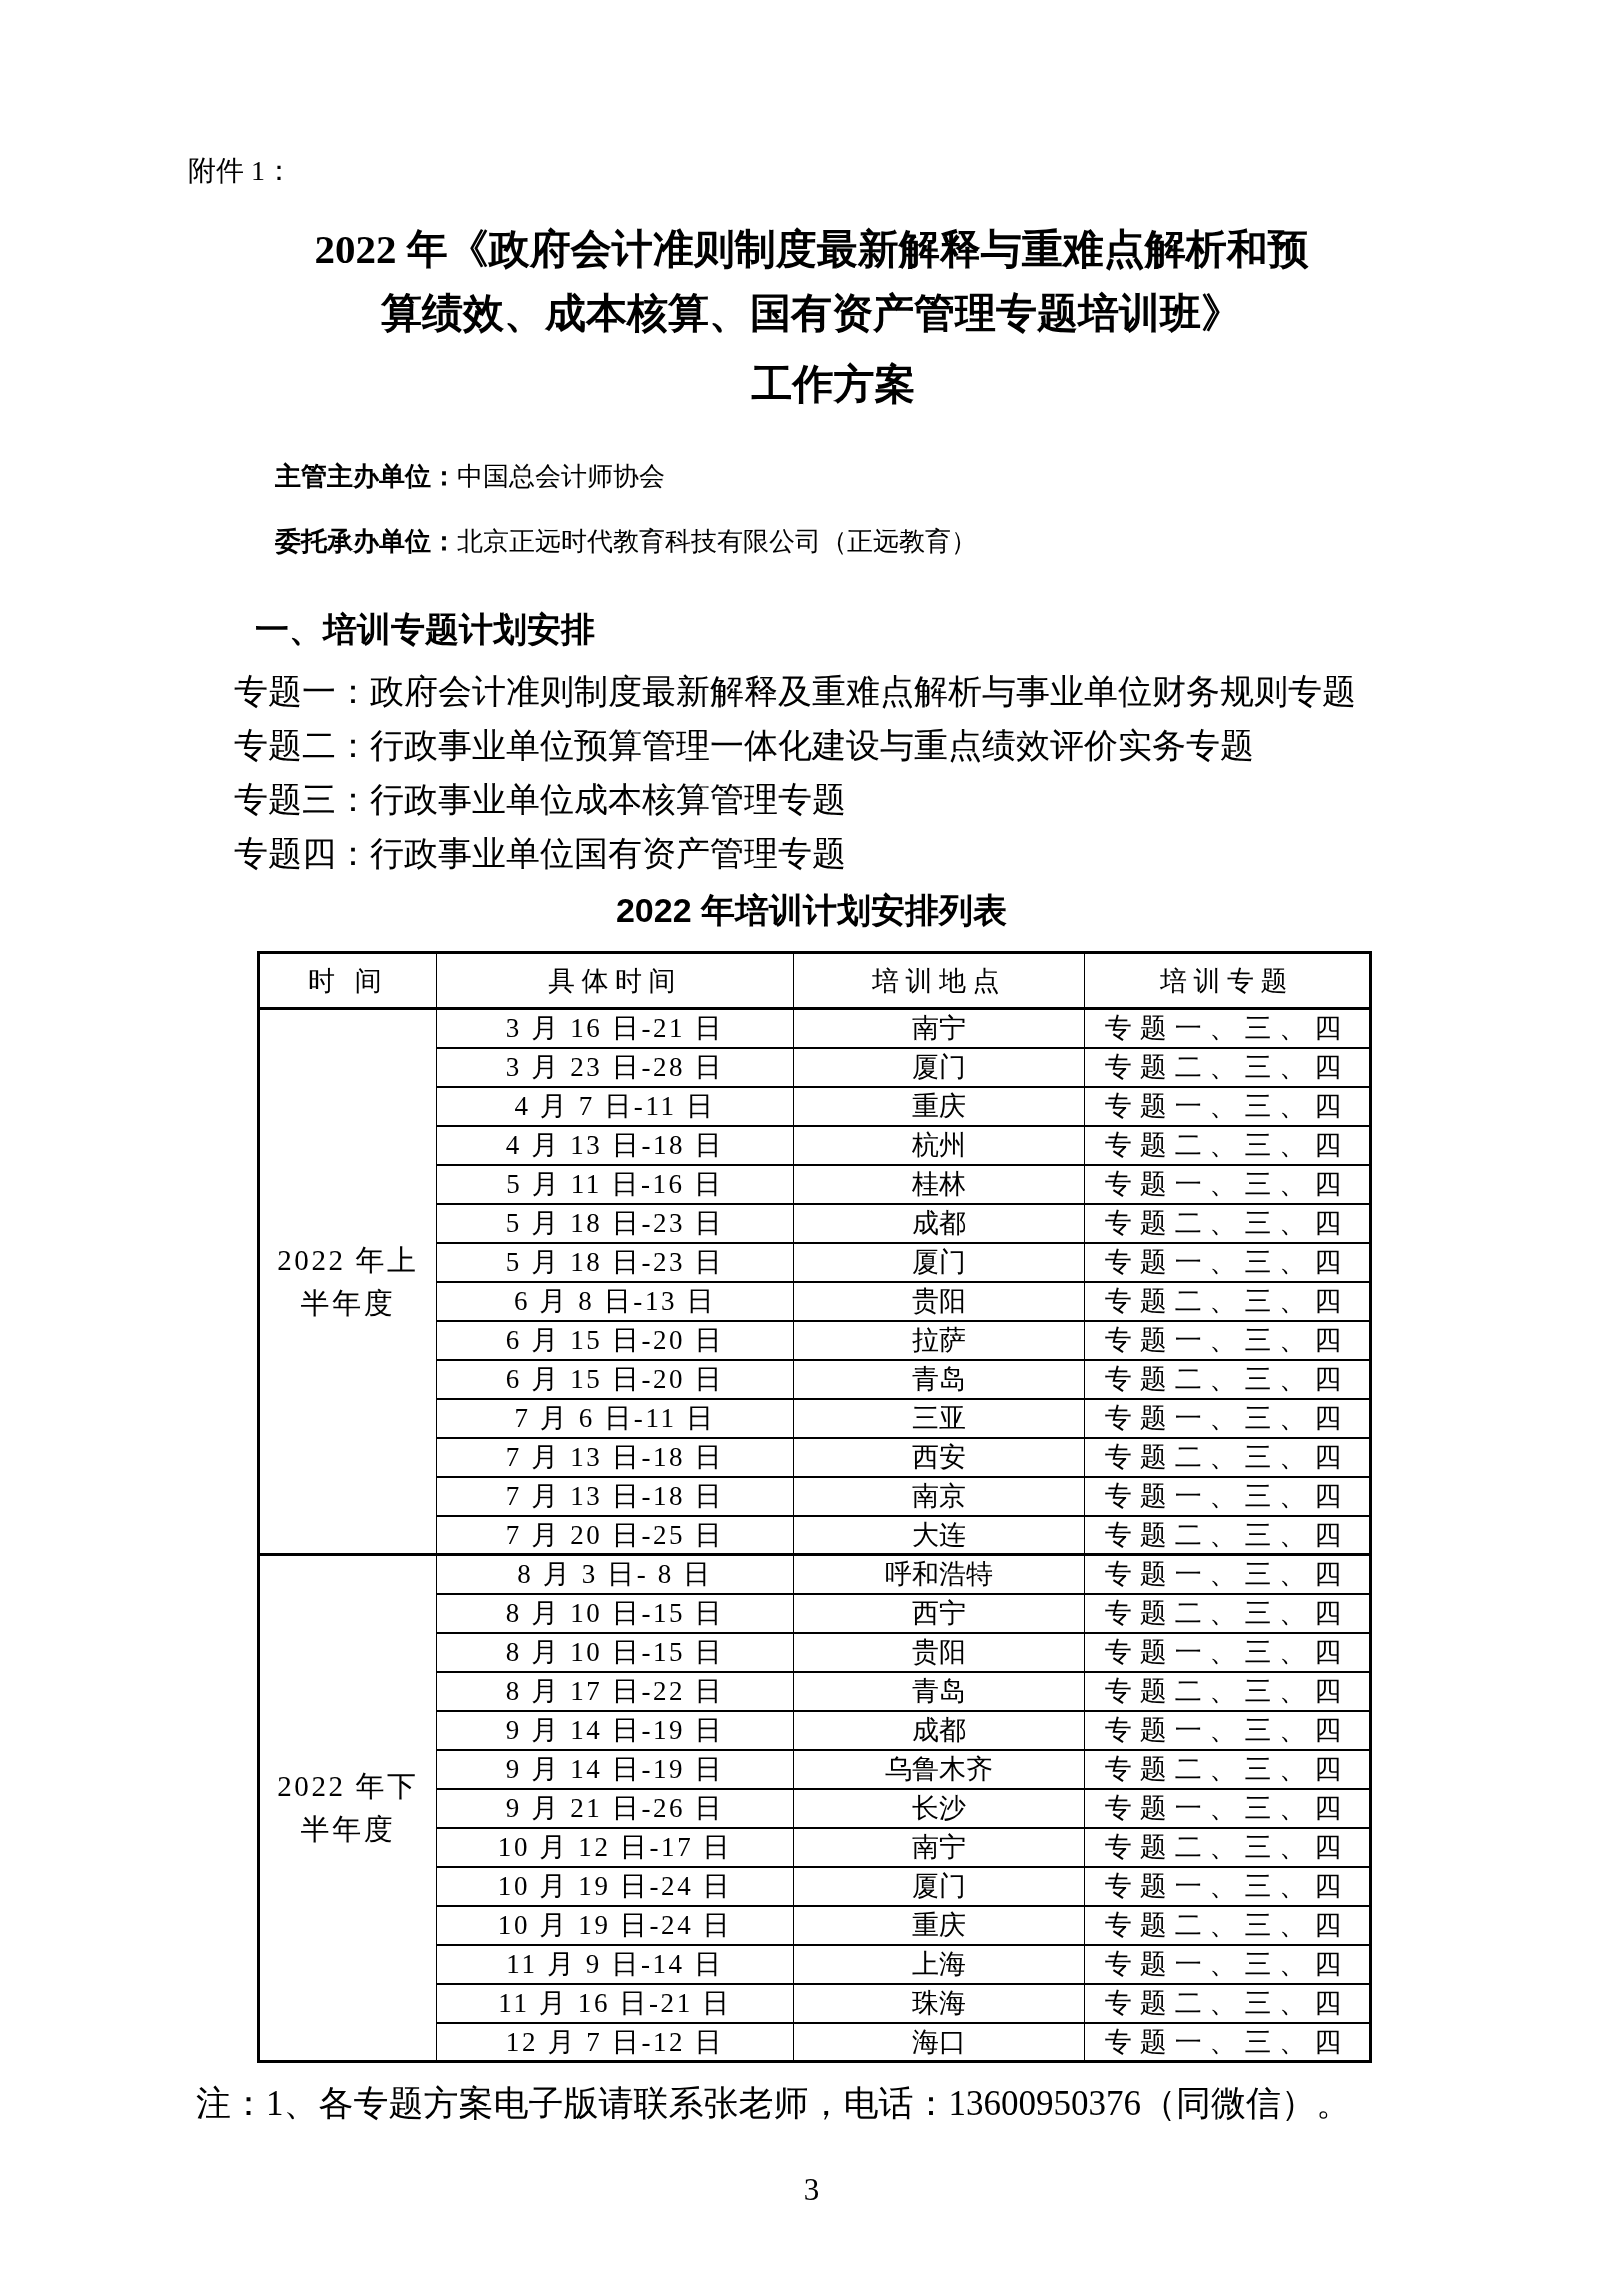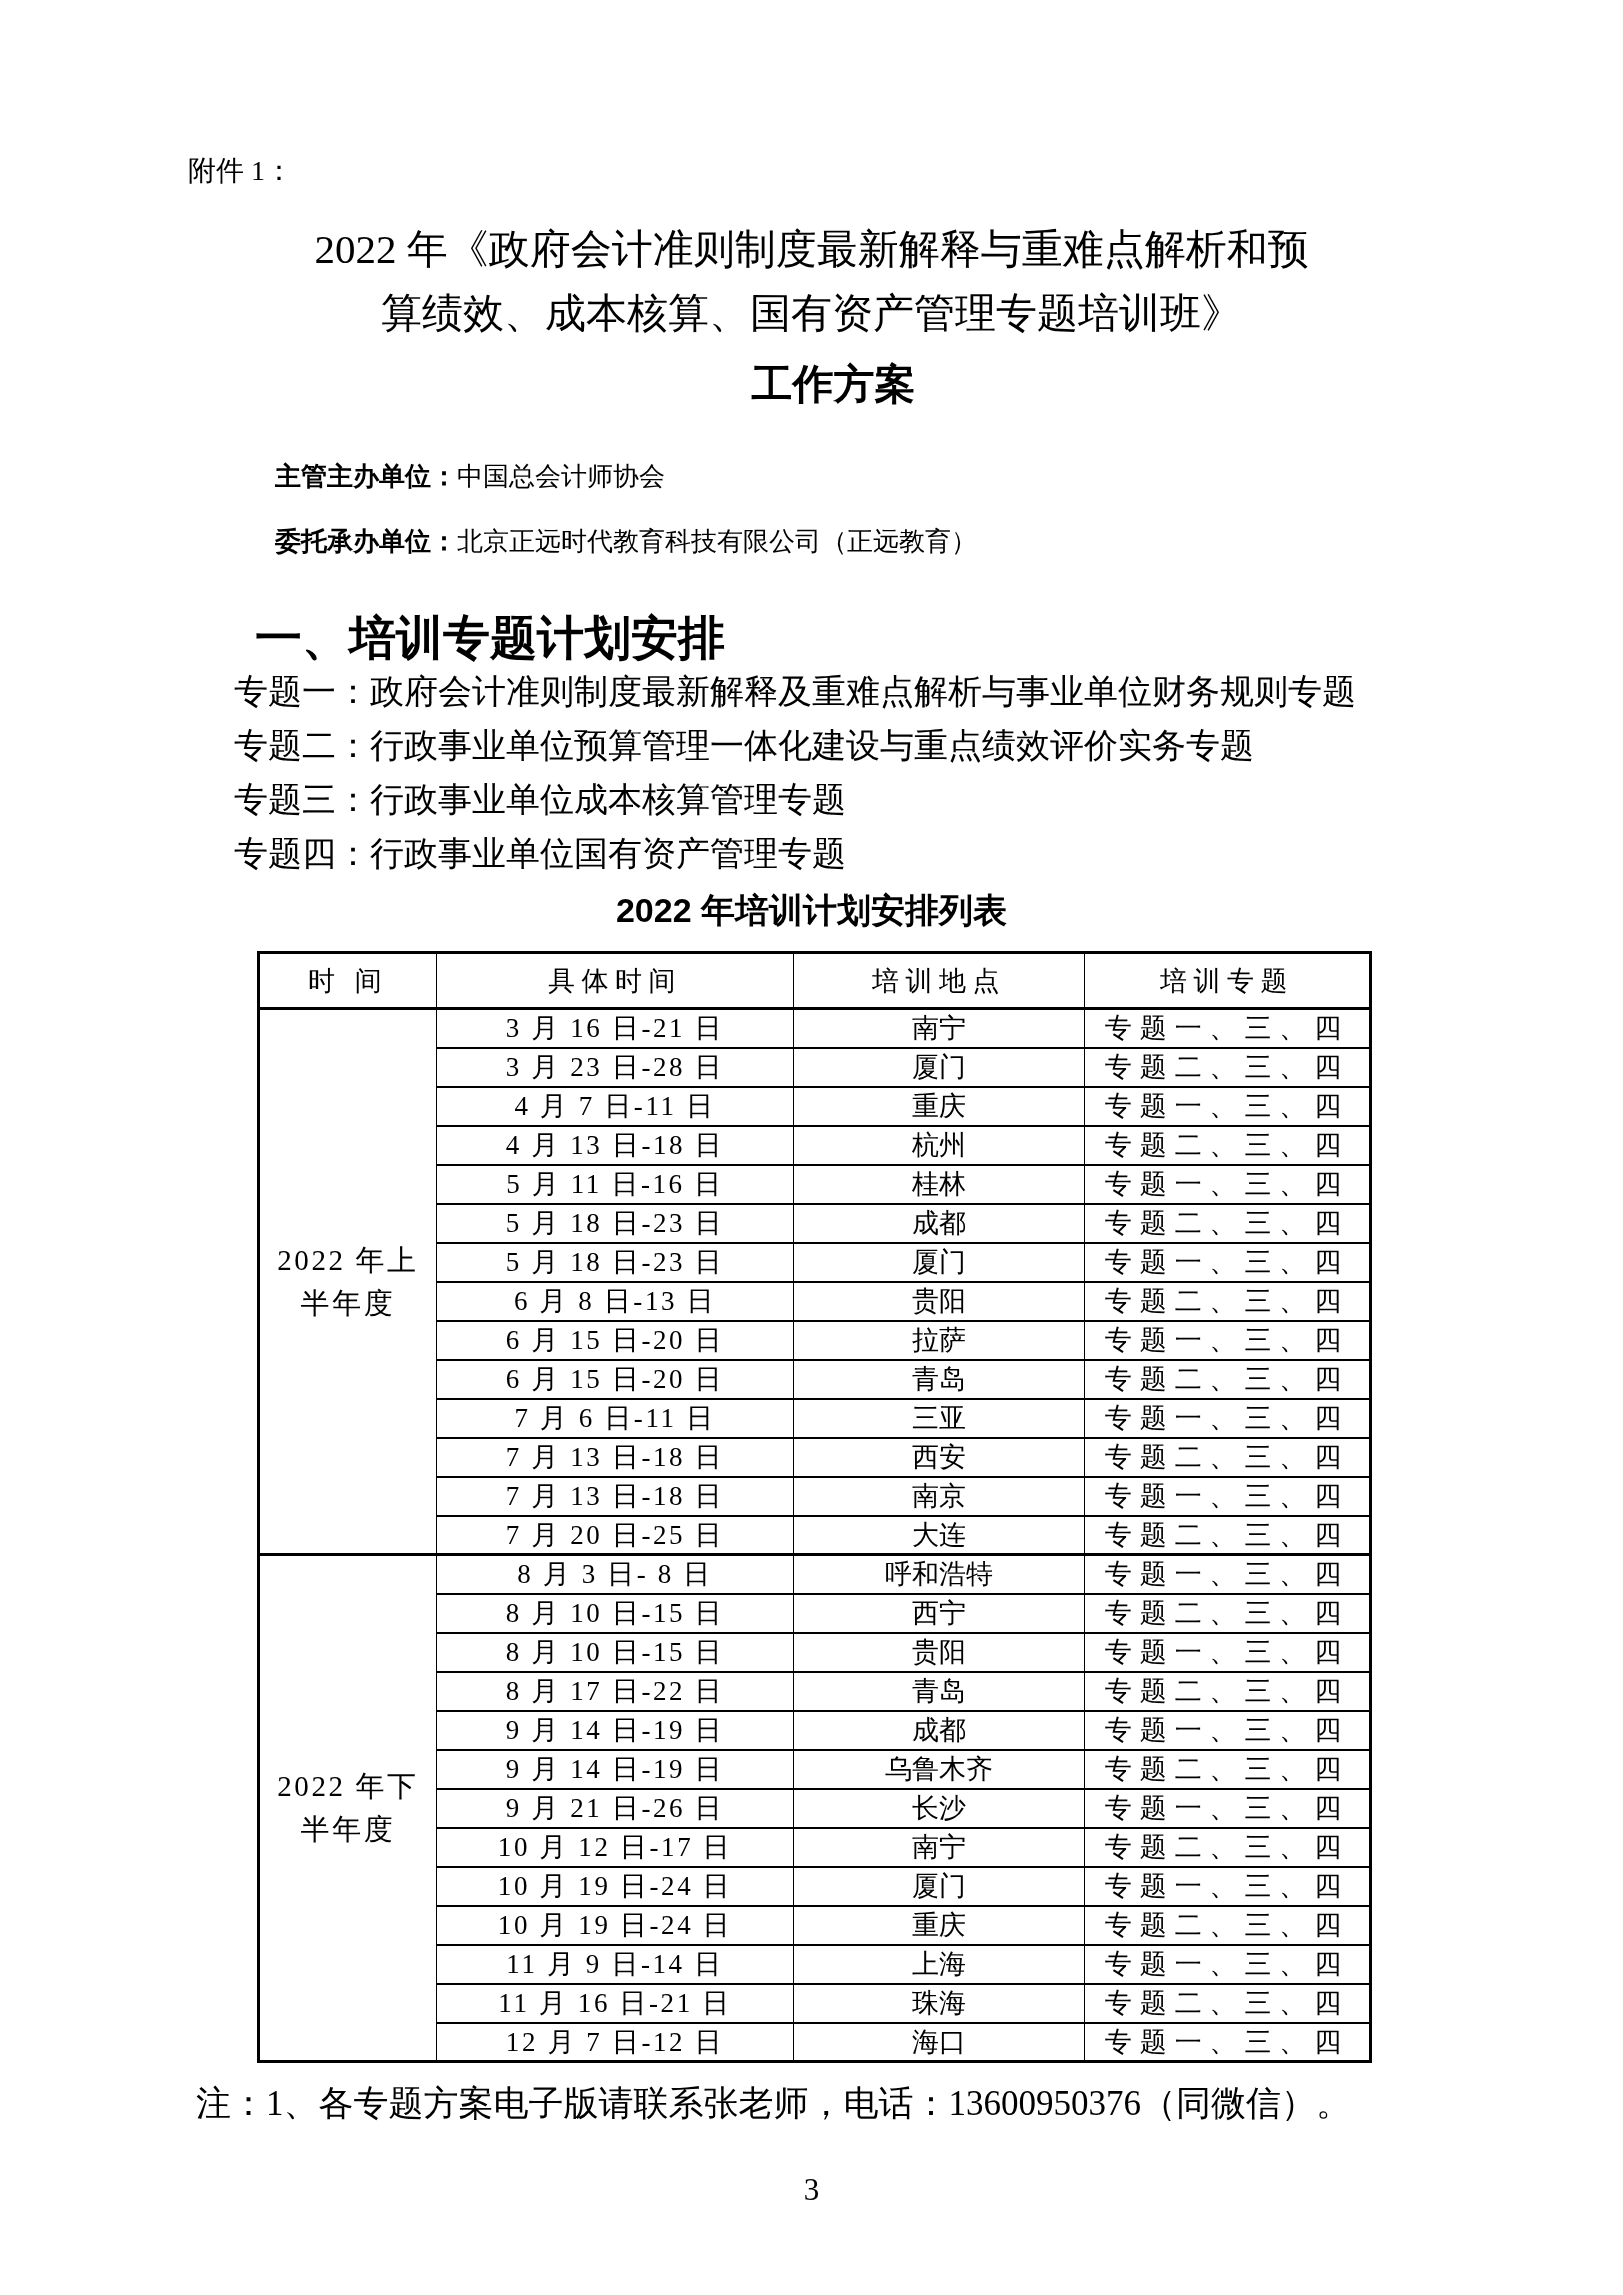--- a/index.html
+++ b/index.html
@@ -17,21 +17,21 @@
   .attachment {
     position: absolute;
     left: 188px; top: 152px;
     font-size: 28px;
   }
   .doc-title {
     position: absolute;
     left: 0; top: 217px; width: 100%;
     text-align: center;
     font-size: 41px;
-    font-weight: normal;
+    font-weight: bold;
     line-height: 64px;
   }
   .doc-subtitle {
     position: absolute;
     left: 0; top: 357px; width: 100%;
     text-align: center;
     font-size: 41px;
     font-weight: bold;
     padding-left: 44px;
   }
@@ -42,21 +42,21 @@
     line-height: 65px;
     white-space: nowrap;
   }
   .org-label {
     font-family: "Liberation Sans", "DejaVu Sans", sans-serif;
     font-weight: bold;
   }
   .sec-heading {
     position: absolute;
     left: 255px; top: 607px;
-    font-size: 47px;
+    font-size: 34px;
     font-weight: bold;
     font-family: Liberation Mono, monospace;
   }
   .topics {
     position: absolute;
     left: 234px; top: 665px;
     font-size: 34px;
     line-height: 54px;
     white-space: nowrap;
   }

